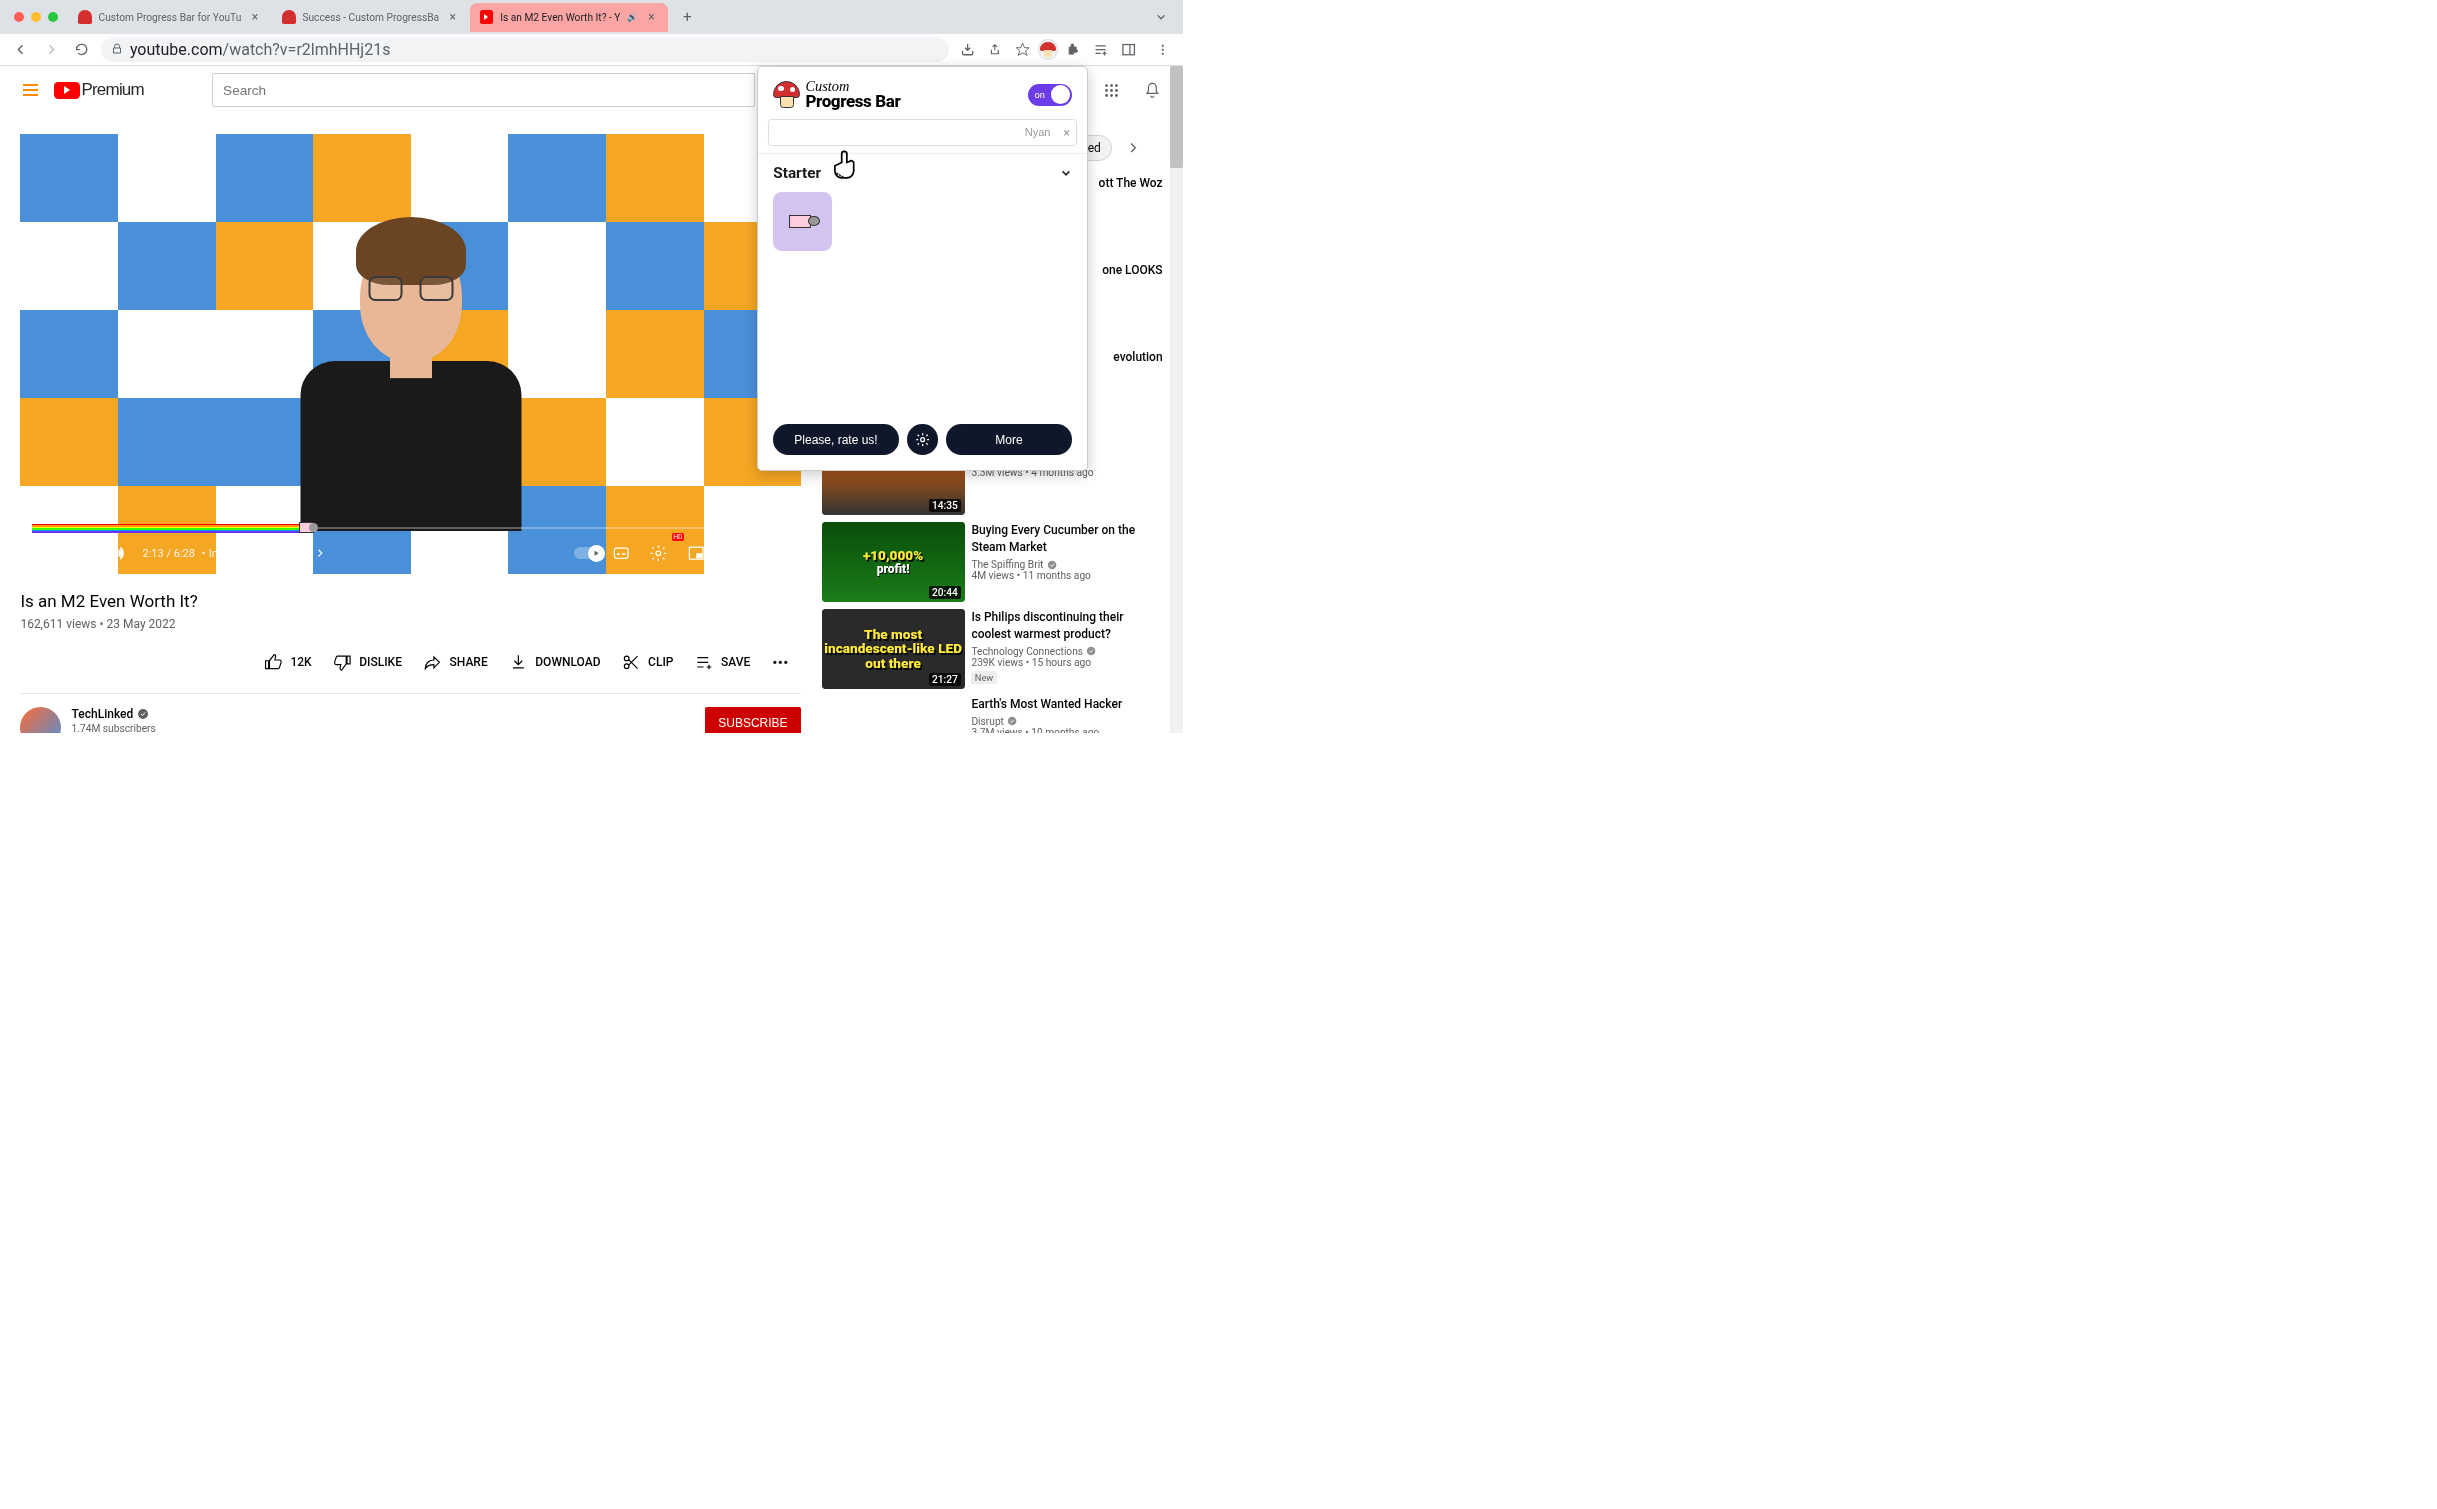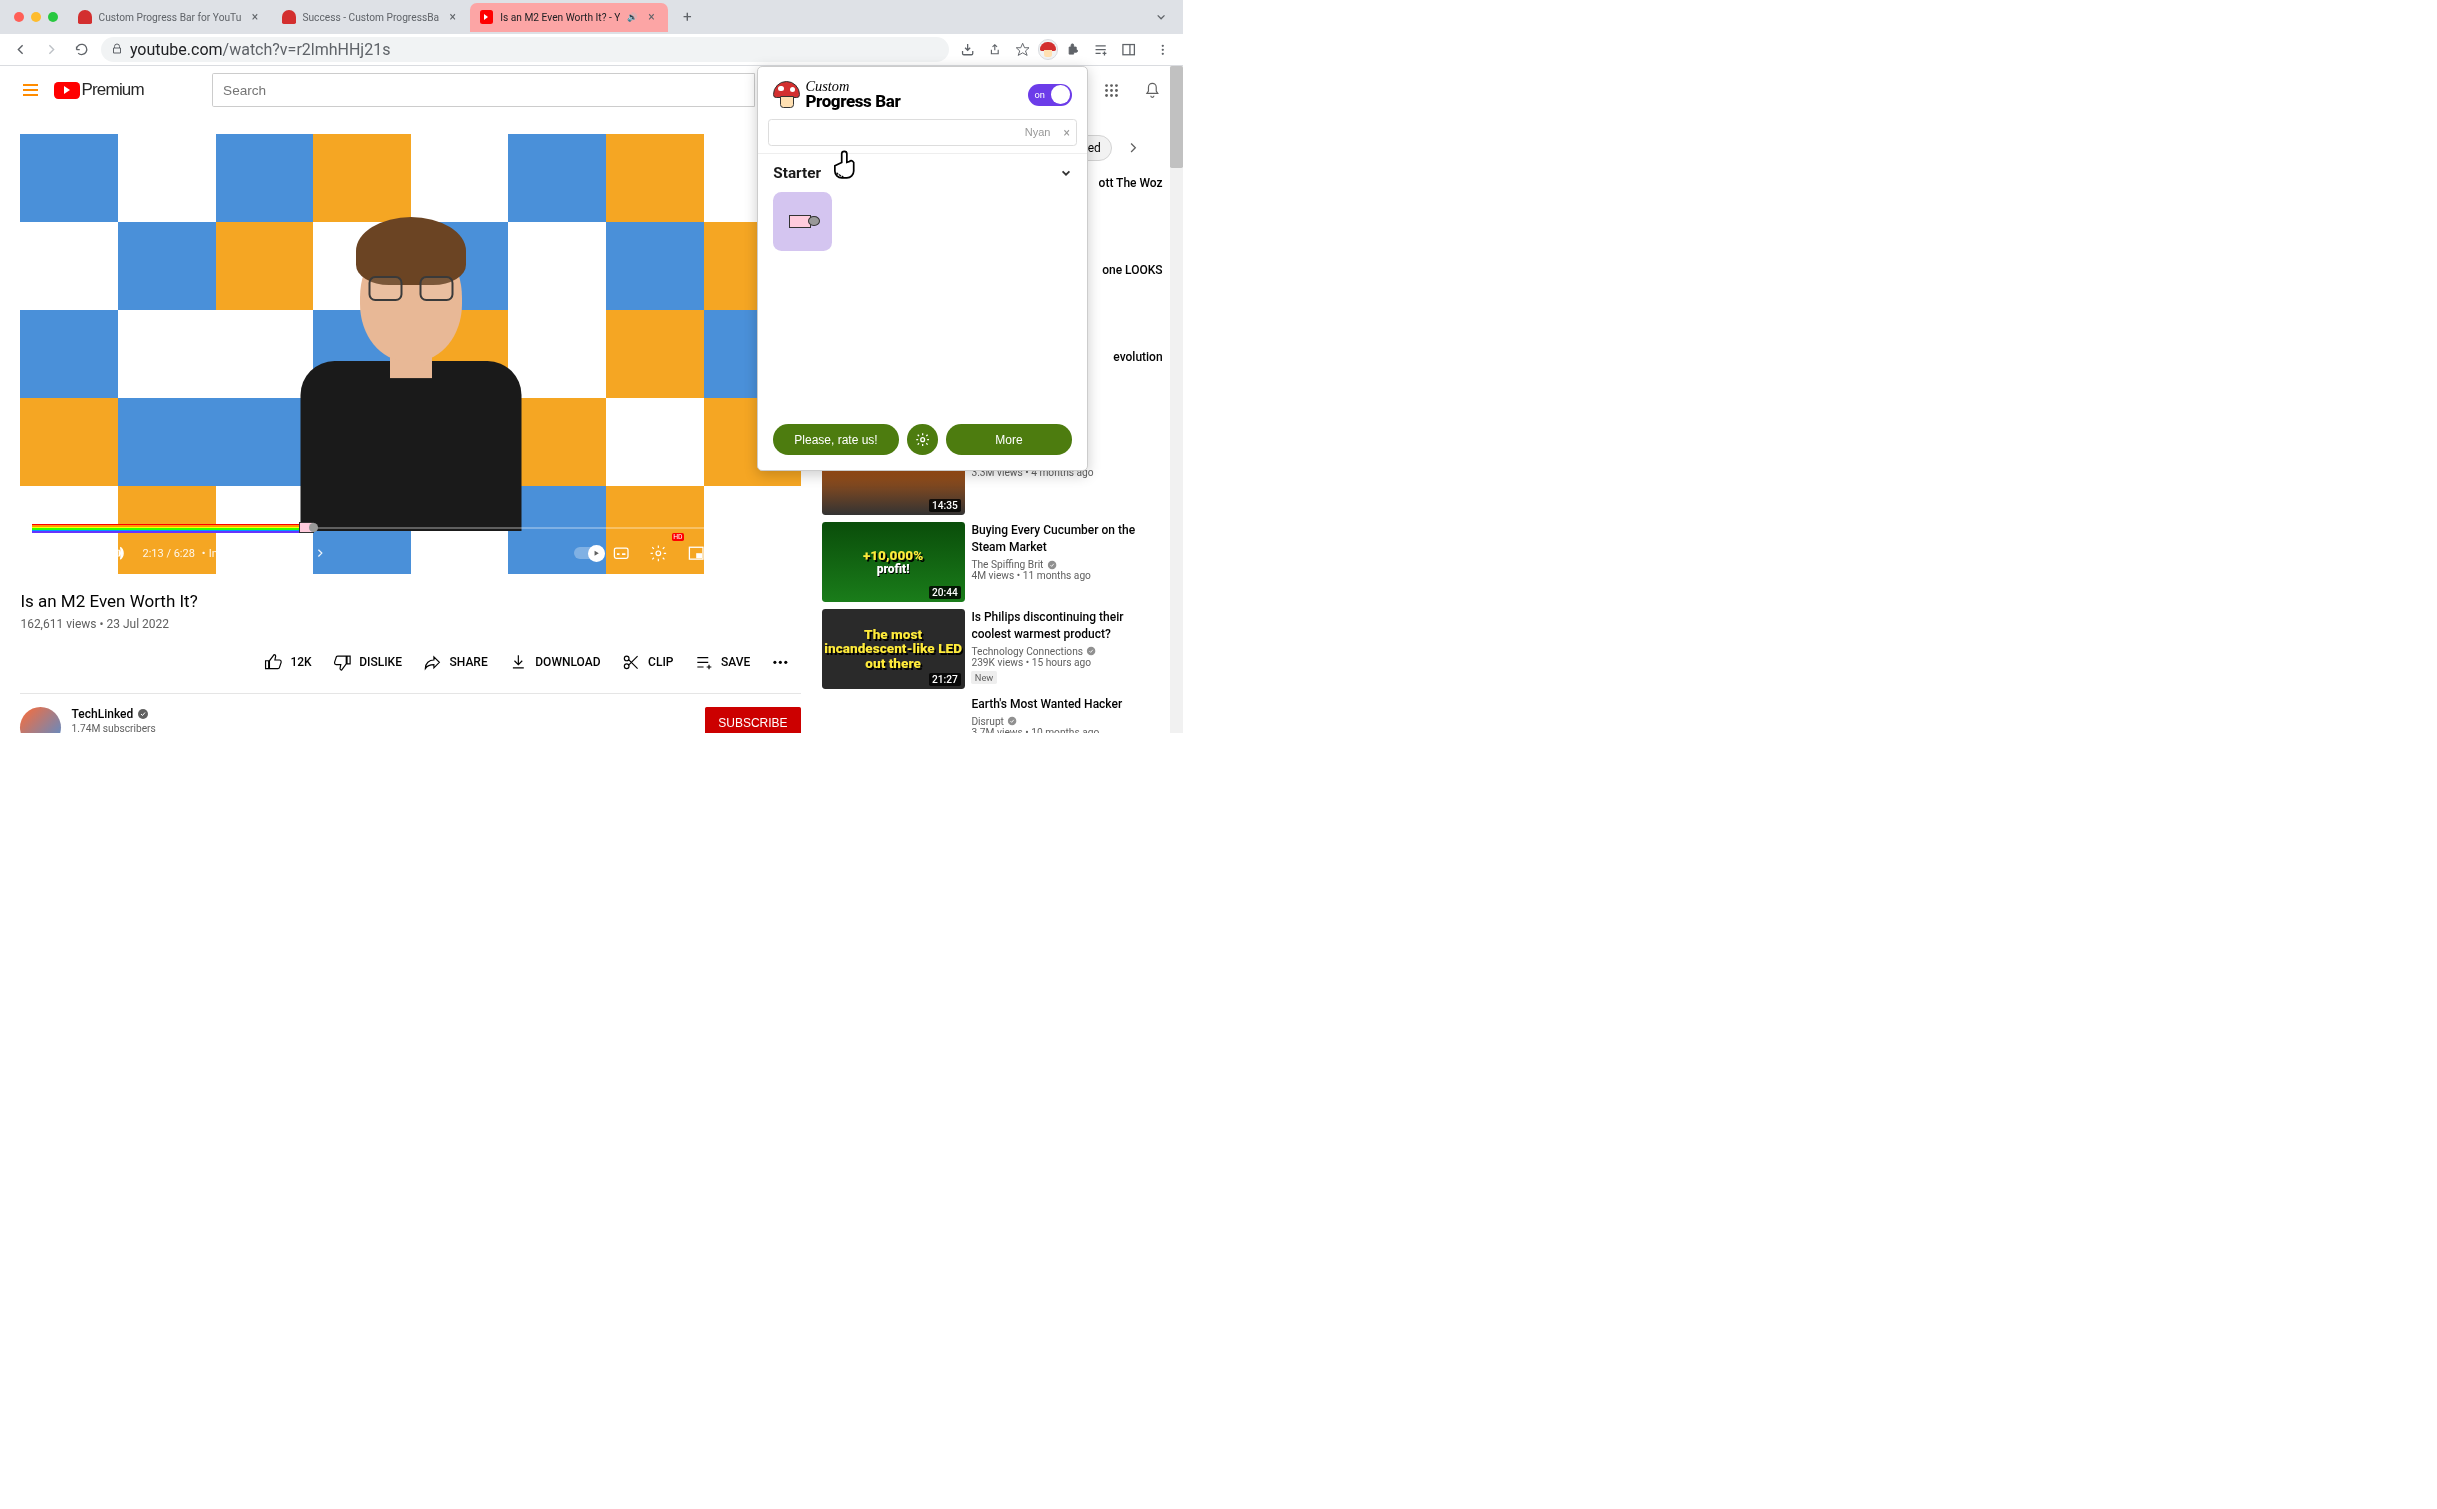--- a/index.html
+++ b/index.html
@@ -132,21 +132,21 @@
     .ext-search-clear { position: absolute; right: 17px; top: 6.8px; color: #999; cursor: pointer; font-size: 12px; }
     .pointer-hand { position: absolute; left: 70px; top: -6.8px; width: 36px; height: 36px; z-index: 2; }
     .ext-divider { height: 0.8px; background: #eee; }
     .ext-section { padding: 10.2px 15.3px; }
     .ext-section-header { display: flex; justify-content: space-between; align-items: center; cursor: pointer; }
     .ext-section-title { font-size: 15.3px; font-weight: 700; color: #1a1a1a; }
     .ext-items { display: flex; gap: 6.8px; margin-top: 10.2px; }
     .ext-item { width: 59px; height: 59px; background: #d4c5f0; border-radius: 8.5px; display: flex; align-items: center; justify-content: center; cursor: pointer; }
     .ext-body-space { height: 153px; }
     .ext-footer { display: flex; gap: 8.5px; padding: 10.2px 15.3px 15.3px; }
-    .ext-btn { flex: 1; height: 30.5px; border: none; border-radius: 15.3px; background: #4d7c0f; color: #fff; font-size: 12px; font-weight: 500; cursor: pointer; }
+    .ext-btn { flex: 1; height: 30.5px; border: none; border-radius: 15.3px; background: #0f172a; color: #fff; font-size: 12px; font-weight: 500; cursor: pointer; }
     .ext-btn-icon { width: 30.5px; height: 30.5px; flex: none; display: flex; align-items: center; justify-content: center; }
     
     .scrollbar { position: absolute; right: 0; top: 66px; bottom: 0; width: 12.7px; background: #f1f1f1; }
     .scroll-thumb { position: absolute; top: 0; width: 100%; height: 102px; background: #c1c1c1; border-radius: 1.7px; }
     
     svg { display: block; }
   </style>
 </head>
 <body>
 
@@ -426,21 +426,21 @@
           <svg width="20.4" height="20.4" viewBox="0 0 24 24">
               <path d="M4 9 V4 H9 M15 4 H20 V9 M20 15 V20 H15 M9 20 H4 V15" stroke="#fff" stroke-width="2" fill="none"></path>
             </svg>
         </div>
       </div>
     </div>
 
     <div class="video-info">
       <h1 class="video-title">Is an M2 Even Worth It?</h1>
       <div class="video-meta">
-        <span>162,611 views</span> • <span>23 Jul 2022</span>
+        <span>162,611 views</span> • <span>23 May 2022</span>
       </div>
     </div>
 
     <div class="video-actions-row">
       <div class="va-spacer"></div>
       <div class="action-btn">
         <span class="action-icon">
           <svg width="18.7" height="18.7" viewBox="0 0 24 24">
               <path d="M2 20 H6 V10 H2 Z M22 11 A2 2 0 0 0 20 9 H14 L15 4 A2 2 0 0 0 13 2 L7 10 V20 H18 A2 2 0 0 0 20 18 L22 12 Z" stroke="#030303" stroke-width="1.5" fill="none"></path>
             </svg>

